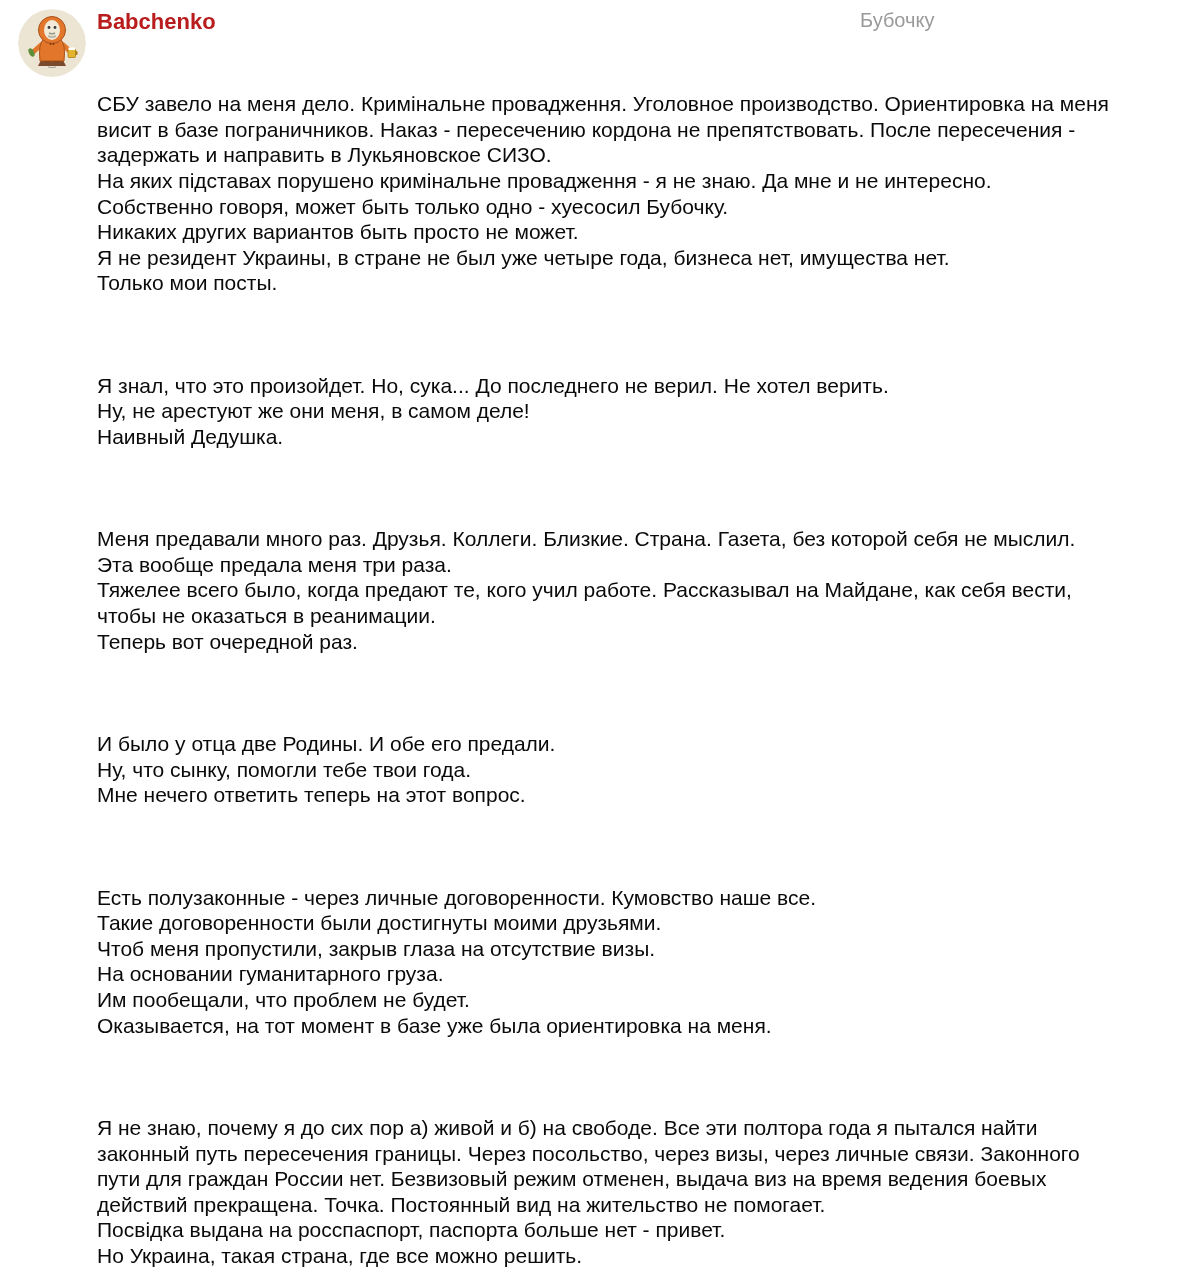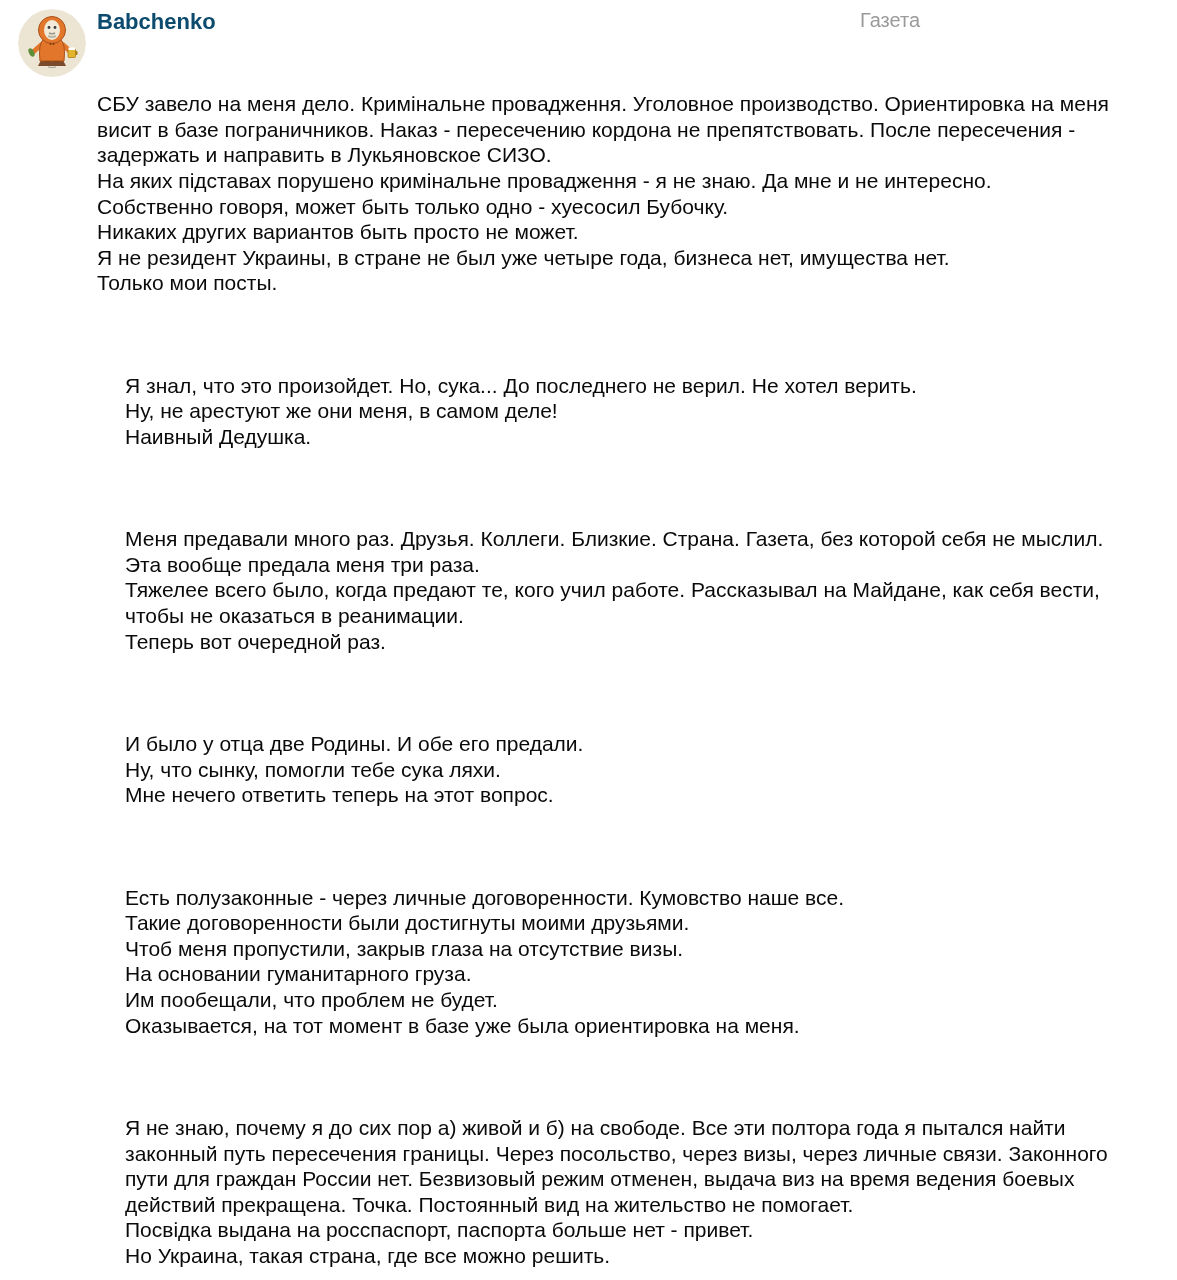--- a/index.html
+++ b/index.html
@@ -48,28 +48,28 @@
   .message-text {
     position: absolute;
     left: 97px;
     top: 40px;
     width: 1080px;
     font-size: 21px;
     line-height: 25.6px;
     color: #0a0a0a;
     white-space: pre;
   }
-  .para + .para { margin-top: 25.6px; margin-left: 28px; }
+  .para + .para { margin-top: 25.6px; }
 </style>
 </head>
 <body>
 
 <div class="chat">
 
-  <div class="date-header" style="color: rgb(154, 154, 154);">Газета</div>
+  <div class="date-header" style="color: rgb(154, 154, 154);">Бубочку</div>
 
   <div class="avatar">
     <span>
       <svg width="68" height="68" viewBox="0 0 68 68" xmlns="http://www.w3.org/2000/svg">
         <circle cx="34" cy="34" r="34" fill="#ece5d4"></circle>
         <path d="M20 57 L48 57 L45 51 L23 51 Z" fill="#7a4a2a"></path>
         <rect x="27" y="46" width="5" height="7" fill="#5a3a1a"></rect>
         <rect x="36" y="46" width="5" height="7" fill="#5a3a1a"></rect>
         <path d="M23 36 L14 44" stroke="#e2762a" stroke-width="5" stroke-linecap="round"></path>
         <path d="M45 36 L53 43" stroke="#e2762a" stroke-width="5" stroke-linecap="round"></path>
@@ -84,41 +84,41 @@
         <circle cx="35.5" cy="35" r="1" fill="#7a3a10"></circle>
         <rect x="50" y="40" width="7.5" height="8.5" rx="1" fill="#e3b52e" stroke="#a87a10" stroke-width="0.8"></rect>
         <rect x="50.5" y="38.5" width="6.5" height="2.5" fill="#ffffff"></rect>
         <rect x="57.5" y="42" width="2" height="4" rx="1" fill="#a87a10"></rect>
         <ellipse cx="13.5" cy="43.5" rx="2.5" ry="4.5" fill="#5f8f3a" transform="rotate(-28 13.5 43.5)"></ellipse>
         <path d="M30 58 Q34 59 38 58" stroke="#8a8a7a" stroke-width="0.8" fill="none"></path>
       </svg>
     </span>
   </div>
 
-  <div class="sender" style="color: #0c4a6e;">Babchenko</div>
+  <div class="sender" style="color: #b91c1c;">Babchenko</div>
 
   <div class="message-text">
     <div class="para">СБУ завело на меня дело. Кримінальне провадження. Уголовное производство. Ориентировка на меня
 висит в базе пограничников. Наказ - пересечению кордона не препятствовать. После пересечения -
 задержать и направить в Лукьяновское СИЗО.
 На яких підставах порушено кримінальне провадження - я не знаю. Да мне и не интересно.
 Собственно говоря, может быть только одно - хуесосил Бубочку.
 Никаких других вариантов быть просто не может.
 Я не резидент Украины, в стране не был уже четыре года, бизнеса нет, имущества нет.
 Только мои посты.</div>
     <div class="para">Я знал, что это произойдет. Но, сука... До последнего не верил. Не хотел верить.
 Ну, не арестуют же они меня, в самом деле!
 Наивный Дедушка.</div>
     <div class="para">Меня предавали много раз. Друзья. Коллеги. Близкие. Страна. Газета, без которой себя не мыслил.
 Эта вообще предала меня три раза.
 Тяжелее всего было, когда предают те, кого учил работе. Рассказывал на Майдане, как себя вести,
 чтобы не оказаться в реанимации.
 Теперь вот очередной раз.</div>
     <div class="para">И было у отца две Родины. И обе его предали.
-Ну, что сынку, помогли тебе сука ляхи.
+Ну, что сынку, помогли тебе твои года.
 Мне нечего ответить теперь на этот вопрос.</div>
     <div class="para">Есть полузаконные - через личные договоренности. Кумовство наше все.
 Такие договоренности были достигнуты моими друзьями.
 Чтоб меня пропустили, закрыв глаза на отсутствие визы.
 На основании гуманитарного груза.
 Им пообещали, что проблем не будет.
 Оказывается, на тот момент в базе уже была ориентировка на меня.</div>
     <div class="para">Я не знаю, почему я до сих пор а) живой и б) на свободе. Все эти полтора года я пытался найти
 законный путь пересечения границы. Через посольство, через визы, через личные связи. Законного
 пути для граждан России нет. Безвизовый режим отменен, выдача виз на время ведения боевых

